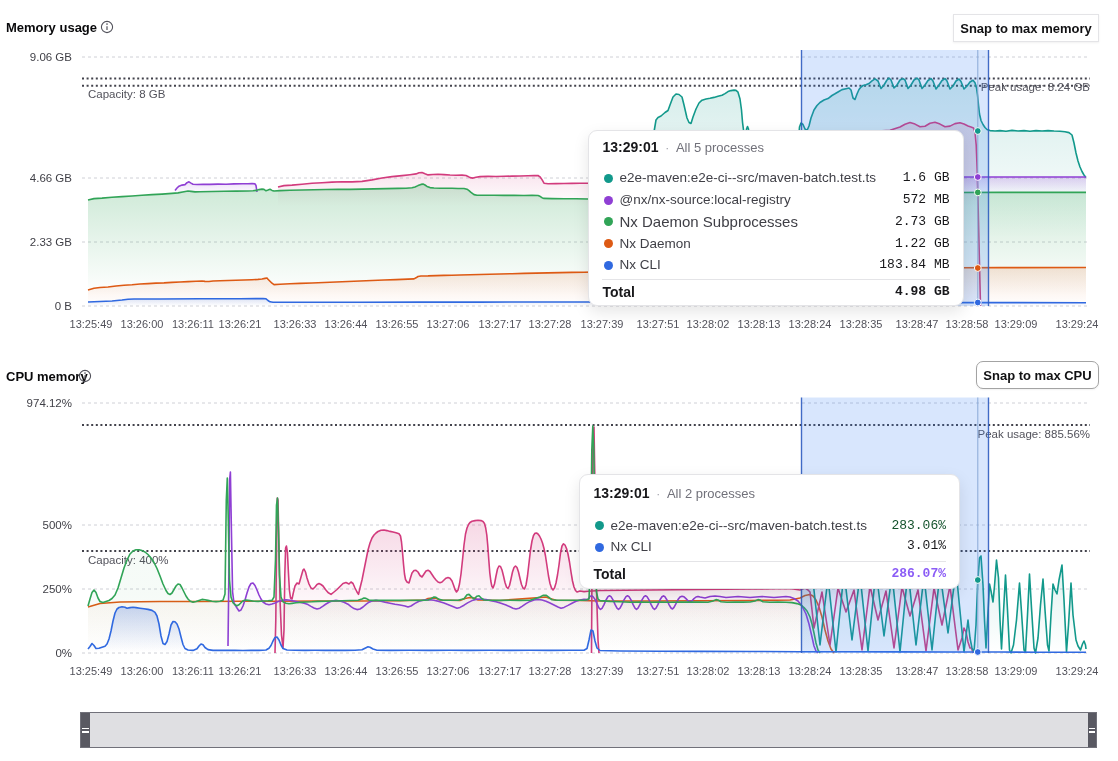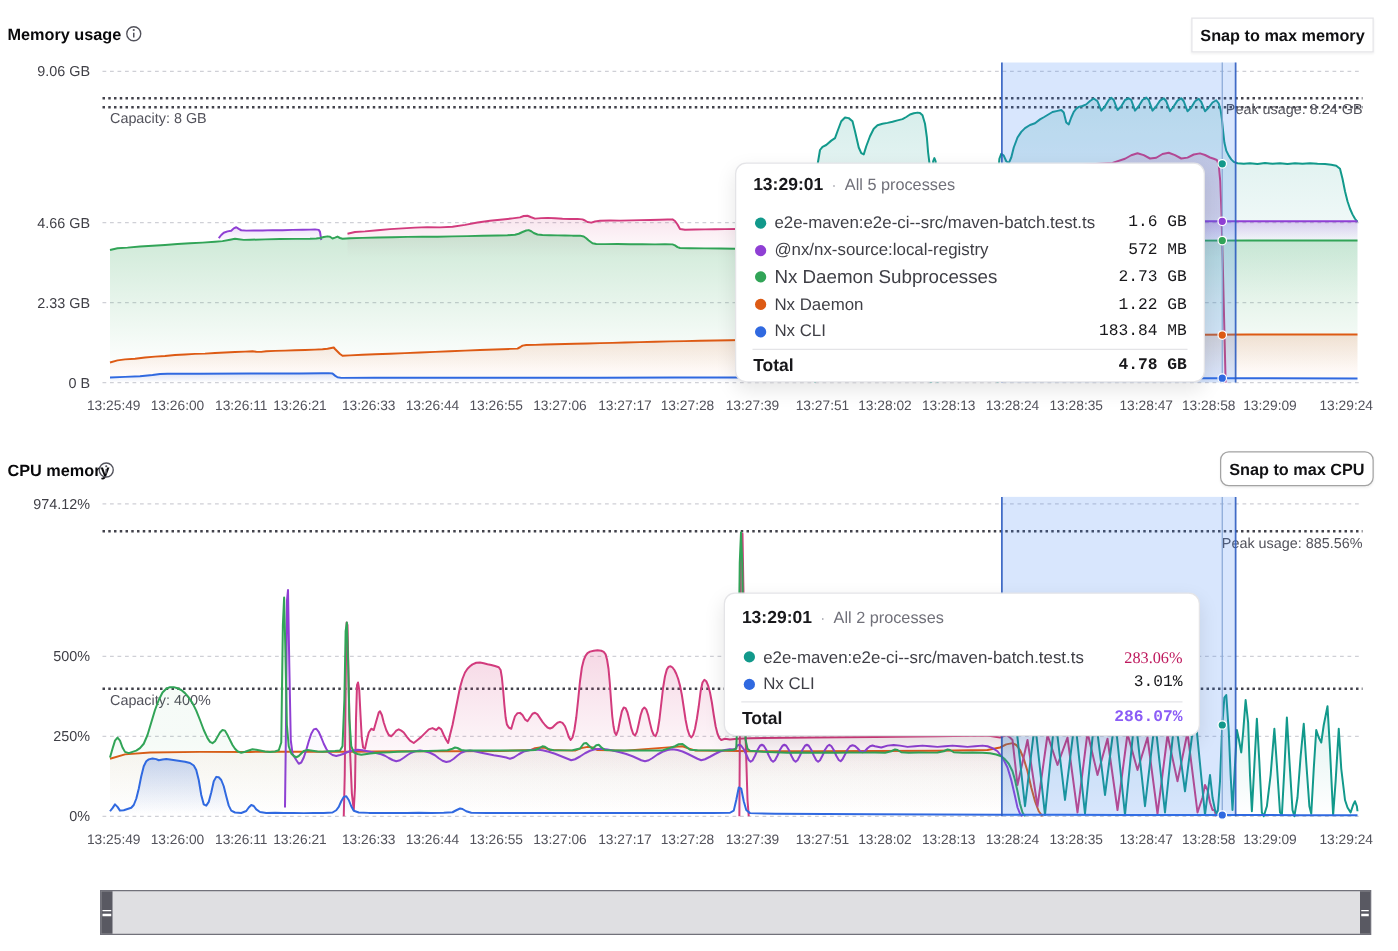--- a/index.html
+++ b/index.html
@@ -193,27 +193,27 @@
     <div style="position:absolute;left:31px;top:81.80000000000001px;height:18px;line-height:18px;font-size:15px;color:#3f3f46">Nx Daemon Subprocesses</div>
     <div style="position:absolute;right:13px;top:81.80000000000001px;height:18px;line-height:18px;font-size:13px;font-family:'Liberation Mono',monospace;color:#18181b">2.73 GB</div>
     <div style="position:absolute;left:15px;top:108.0px;width:9px;height:9px;border-radius:50%;background:#dd5a14"></div>
     <div style="position:absolute;left:31px;top:103.5px;height:18px;line-height:18px;font-size:13.5px;color:#3f3f46">Nx Daemon</div>
     <div style="position:absolute;right:13px;top:103.5px;height:18px;line-height:18px;font-size:13px;font-family:'Liberation Mono',monospace;color:#18181b">1.22 GB</div>
     <div style="position:absolute;left:15px;top:129.7px;width:9px;height:9px;border-radius:50%;background:#3069e0"></div>
     <div style="position:absolute;left:31px;top:125.19999999999999px;height:18px;line-height:18px;font-size:13.5px;color:#3f3f46">Nx CLI</div>
     <div style="position:absolute;right:13px;top:125.19999999999999px;height:18px;line-height:18px;font-size:13px;font-family:'Liberation Mono',monospace;color:#18181b">183.84 MB</div>
     <div style="position:absolute;left:13px;right:13px;top:147.8px;height:1px;background:#e4e4e7"></div>
     <div style="position:absolute;left:14px;top:151.5px;height:18px;line-height:18px;font-size:14px;font-weight:700;color:#18181b">Total</div>
-    <div style="position:absolute;right:13px;top:151.5px;height:18px;line-height:18px;font-size:13px;font-weight:700;font-family:'Liberation Mono',monospace;color:#18181b">4.78 GB</div>
+    <div style="position:absolute;right:13px;top:151.5px;height:18px;line-height:18px;font-size:13px;font-weight:700;font-family:'Liberation Mono',monospace;color:#18181b">4.98 GB</div>
   </div>
 <div style="position:absolute;left:578.5px;top:474px;width:381.5px;height:115px;background:#fff;border:1px solid #e4e4e7;border-radius:9px;box-shadow:0 6px 16px rgba(0,0,0,0.10);box-sizing:border-box">
     <div style="position:absolute;left:14px;top:9px;height:18px;line-height:18px;font-size:14px;text-align:right;"><span style="font-weight:700;color:#18181b">13:29:01</span><span style="color:#a1a1aa;font-size:12px">&nbsp;&nbsp;·&nbsp;&nbsp;</span><span style="color:#71717a;font-size:13px">All 2 processes</span></div>
     <div style="position:absolute;left:15px;top:46.39999999999998px;width:9px;height:9px;border-radius:50%;background:#12998b"></div>
     <div style="position:absolute;left:31px;top:41.89999999999998px;height:18px;line-height:18px;font-size:13.5px;color:#3f3f46">e2e-maven:e2e-ci--src/maven-batch.test.ts</div>
-    <div style="position:absolute;right:13px;top:41.89999999999998px;height:18px;line-height:18px;font-size:13px;font-family:Liberation Serif, serif;color:#be185d">283.06%</div>
+    <div style="position:absolute;right:13px;top:41.89999999999998px;height:18px;line-height:18px;font-size:13px;font-family:Liberation Mono, monospace;color:#14532d">283.06%</div>
     <div style="position:absolute;left:15px;top:67.60000000000002px;width:9px;height:9px;border-radius:50%;background:#3069e0"></div>
     <div style="position:absolute;left:31px;top:63.10000000000002px;height:18px;line-height:18px;font-size:13.5px;color:#3f3f46">Nx CLI</div>
     <div style="position:absolute;right:13px;top:62px;height:18px;line-height:18px;font-size:13px;font-family:'Liberation Mono',monospace;color:#18181b">3.01%</div>
     <div style="position:absolute;left:13px;right:13px;top:85.79999999999995px;height:1px;background:#e4e4e7"></div>
     <div style="position:absolute;left:14px;top:90px;height:18px;line-height:18px;font-size:14px;font-weight:700;color:#18181b">Total</div>
     <div style="position:absolute;right:13px;top:90px;height:18px;line-height:18px;font-size:13px;font-weight:700;font-family:'Liberation Mono',monospace;color:#8b5cf6">286.07%</div>
   </div>
 <div style="position:absolute;left:80px;top:711.5px;width:1017px;height:36.5px;background:#dfdfe2;border:1.5px solid #71717a;box-sizing:border-box">
     <div style="position:absolute;left:0;top:0;bottom:0;width:8.5px;background:#595962">
       <div style="position:absolute;left:1px;right:1px;top:15px;height:1.5px;background:#fff"></div>

